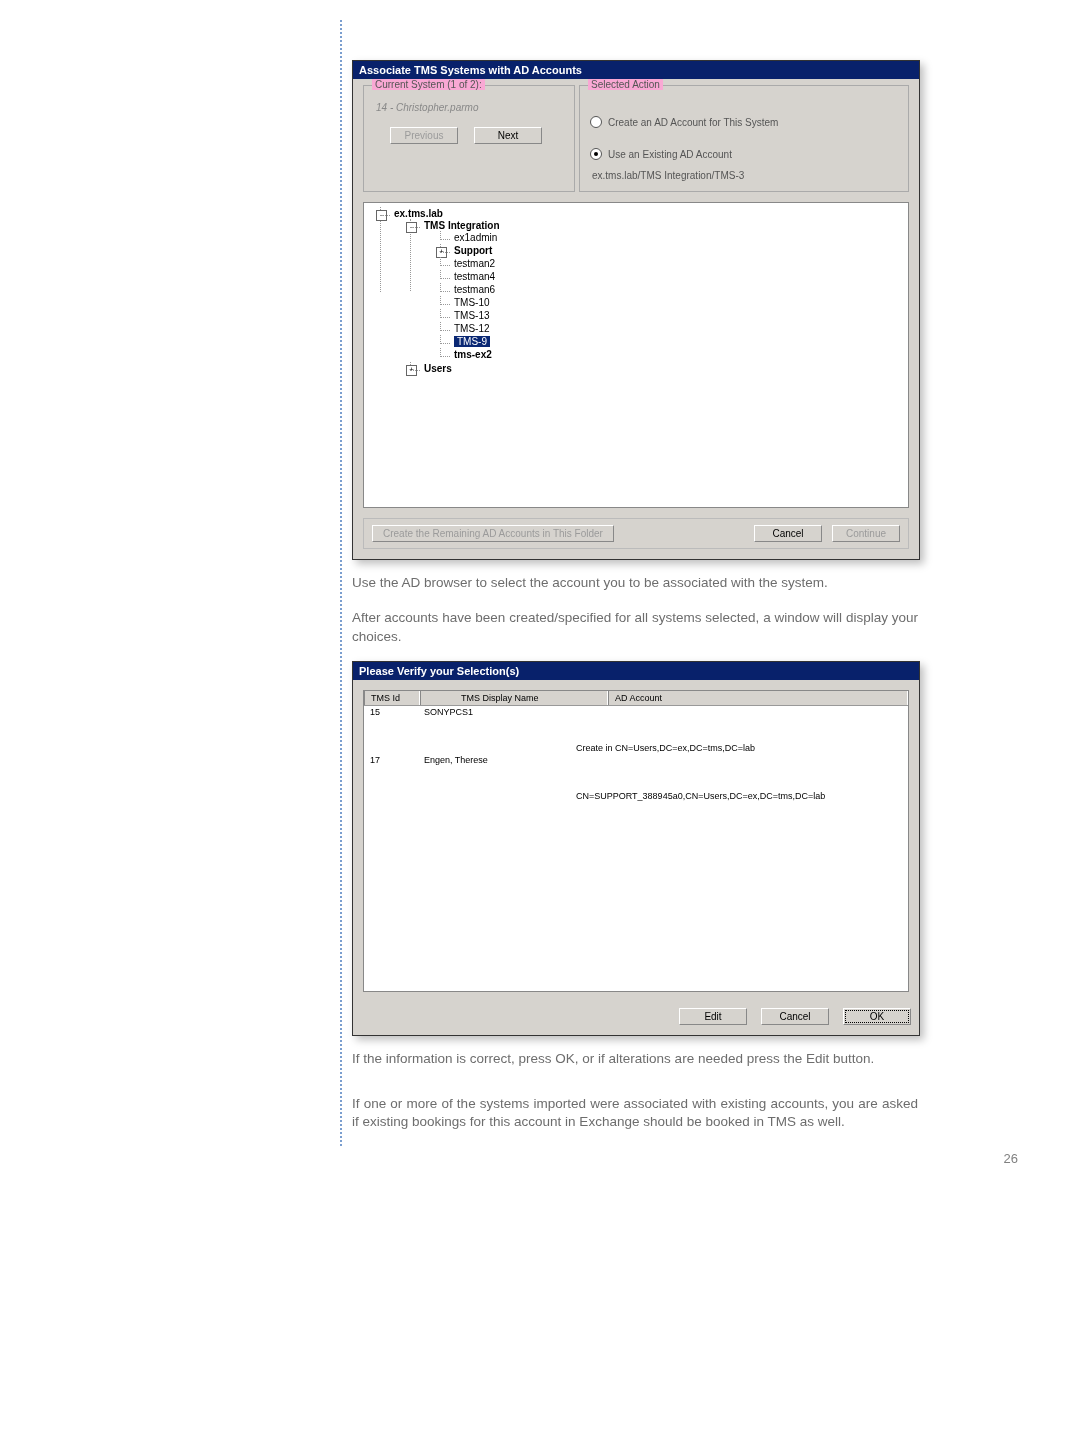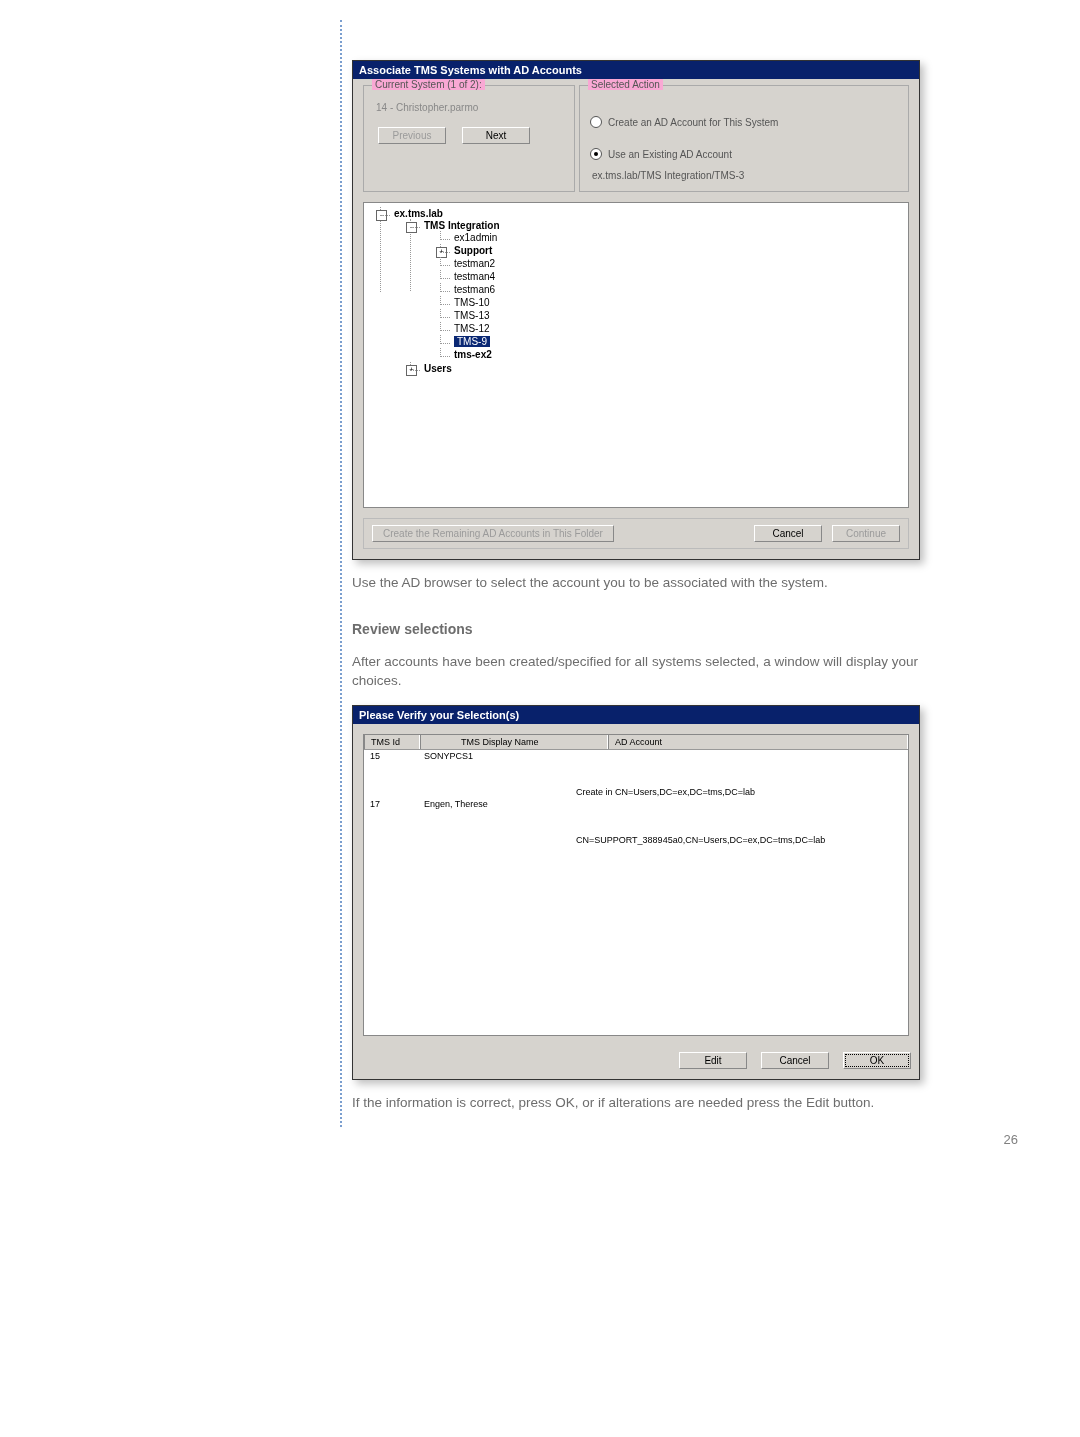--- a/index.html
+++ b/index.html
@@ -55,22 +55,22 @@
   .gb-current { flex: 0 0 190px; }
   .gb-action  { flex: 1; }
   .gb-legend {
     position: absolute;
     top: -7px; left: 8px;
     background: #f9a8d4;
     padding: 0 3px;
     font-size: 10px;
     color: #555;
   }
-  .gb-current .sys-name { margin: 6px 0 14px 2px; color: #888; }
-  .gb-current .btnrow { display: flex; gap: 16px; margin-left: 4px; }
+  .gb-current .sys-name { margin: 6px 0 14px 2px; color: #888; font-style: italic; }
+  .gb-current .btnrow { display: flex; gap: 16px; margin-left: 16px; }
   .win-btn {
     background: #d6d3ce;
     border: 1px solid #888;
     border-top-color: #fff; border-left-color: #fff;
     font-size: 10px;
     padding: 2px 0;
     width: 66px;
     text-align: center;
   }
   .win-btn.disabled { color: #9b9b9b; }
@@ -238,21 +238,20 @@
           <div class="spacer"></div>
           <div class="win-btn" style="margin-right:10px">Cancel</div>
           <div class="win-btn disabled">Continue</div>
         </div>
 
       </div>
     </div>
 
     <p class="para">Use the AD browser to select the account you to be associated with the system.</p>
 
-    <div class="heading">Review selections</div>
     <p class="para" style="margin-top:16px">After accounts have been created/specified for all systems selected, a window will display your choices.</p>
 
     <div class="dlg2">
       <div class="dlg-titlebar">Please Verify your Selection(s)</div>
       <div class="dlg2-body">
         <div class="listview">
           <div class="lv-headers">
             <div class="lv-h c1">TMS Id</div>
             <div class="lv-h c2">TMS Display Name</div>
             <div class="lv-h c3">AD Account</div>
@@ -270,17 +269,18 @@
         </div>
       </div>
       <div class="dlg2-bottom">
         <div class="win-btn">Edit</div>
         <div class="win-btn">Cancel</div>
         <div class="win-btn ok-btn">OK</div>
       </div>
     </div>
 
     <p class="para">If the information is correct, press OK, or if alterations are needed press the Edit button.</p>
+    <p class="para" style="margin-top:26px">If one or more of the systems imported were associated with existing accounts, you are asked if existing bookings for this account in Exchange should be booked in TMS as well.</p>
 
   </div>
 
   <div class="page-num">26</div>
 </div>
 
 </body></html>

